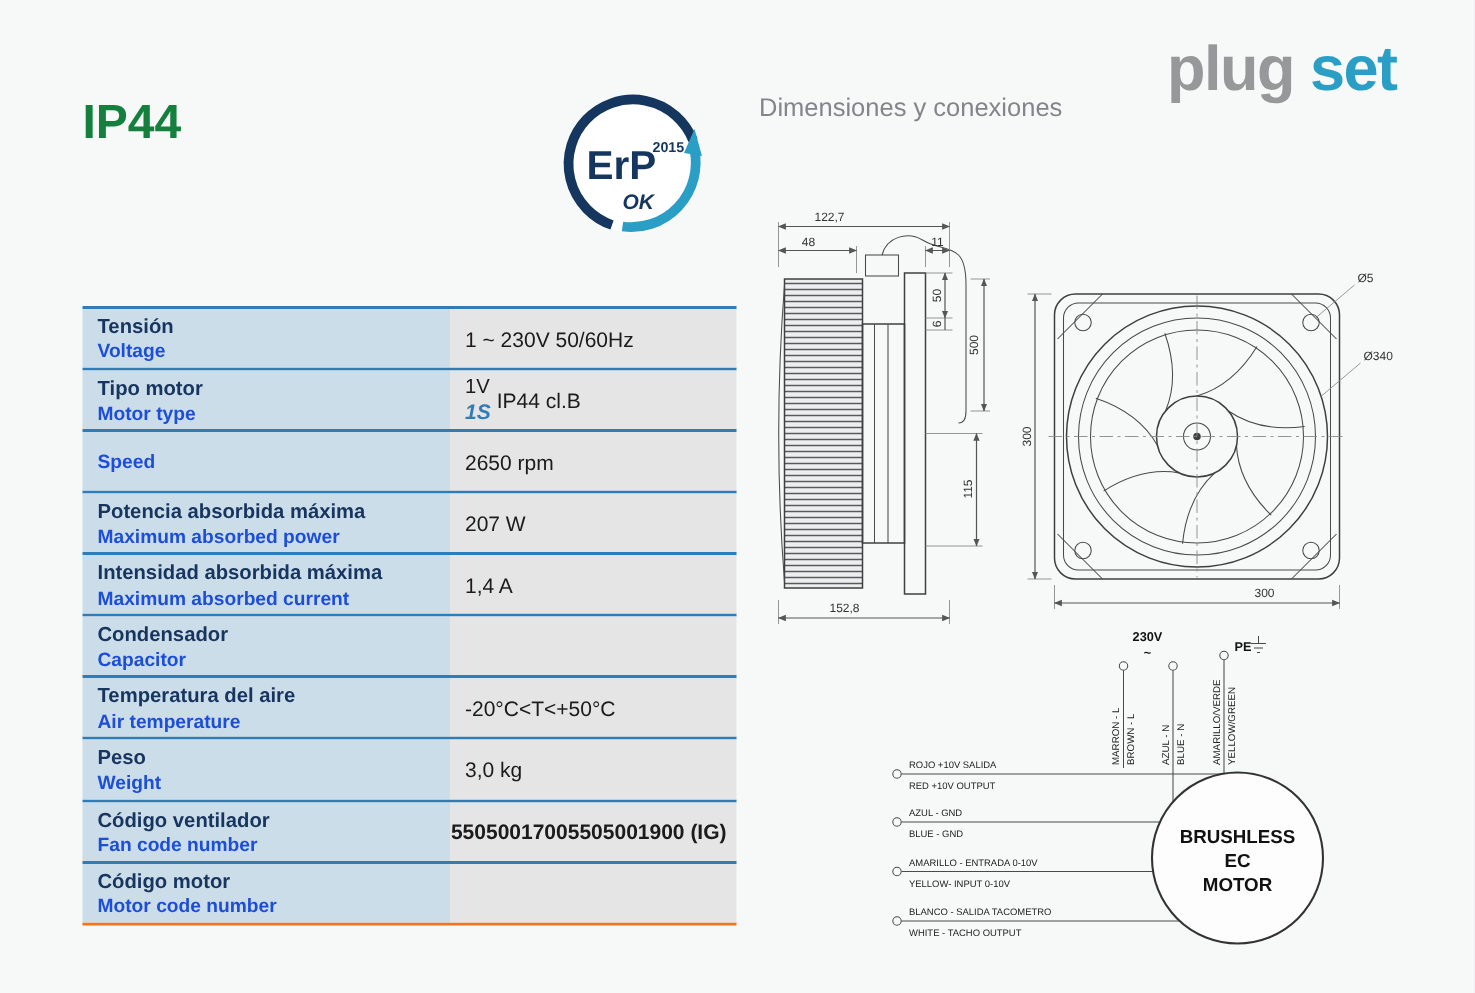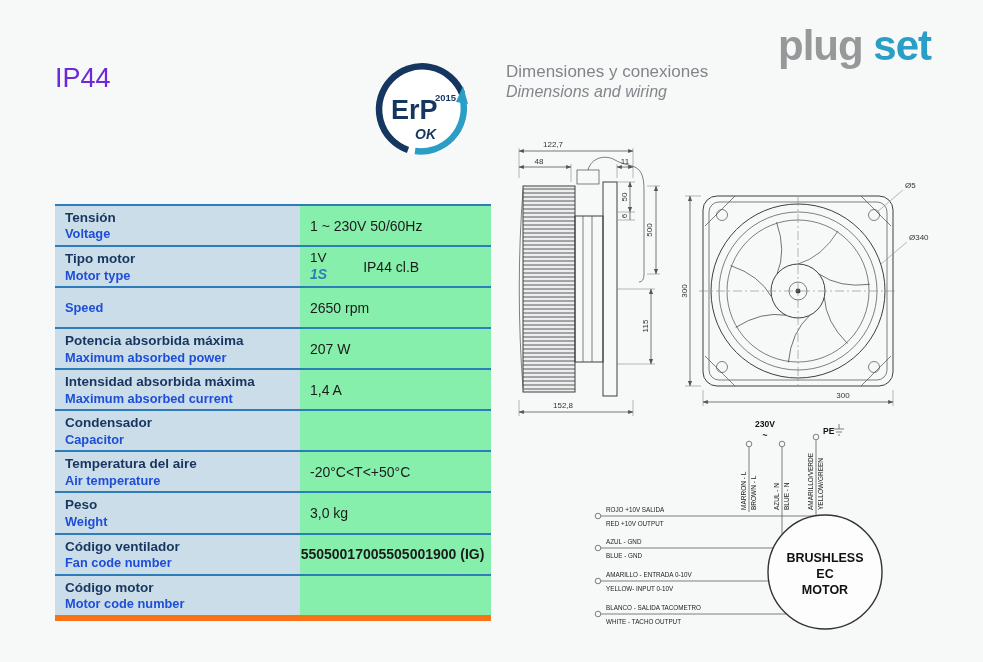--- a/index.html
+++ b/index.html
@@ -3,46 +3,46 @@
 <meta charset="utf-8">
 <style>
   *{margin:0;padding:0;box-sizing:border-box}
   html,body{background:#e9eaeb}
   .page{position:relative;width:983px;height:662px;background:#f7f8f8;
         font-family:"Liberation Sans",sans-serif;overflow:hidden}
 
   
   .title{position:absolute;left:55px;top:25px;font-size:33px;font-weight:bold;
          color:#1457a3;letter-spacing:-0.5px}
-  .ip{position:absolute;left:55px;top:63px;font-size:27px;font-weight:400;color:#6d28d9}
+  .ip{position:absolute;left:55px;top:63px;font-size:32px;font-weight:700;color:#15803d}
   .logo{position:absolute;right:52px;top:22px;font-size:42px;font-weight:bold;letter-spacing:-1px}
   .logo .plug{color:#96989a}
   .logo .set{color:#2b9ec6}
 
   
   .section-head{position:absolute;left:56px;top:158px;line-height:1.2}
   .section-head .es,.dim-head .es{display:block;font-size:17px;color:#82868a}
   .section-head .en,.dim-head .en{display:block;font-size:16px;color:#82868a;font-style:italic}
   .dim-head{position:absolute;left:506px;top:62px;line-height:1.2}
 
   
   .erp{position:absolute;left:373px;top:60px;width:98px;height:98px}
 
   
-  .char-table{position:absolute;left:55px;top:204px;width:436px;border-bottom:6px solid #f97316}
+  .char-table{position:absolute;left:55px;top:204px;width:436px;border-bottom:2px solid #f97316}
   .row{display:flex;border-top:2px solid #2e7cb8;min-height:41px}
   .row .label{width:245px;background:#cbdde9;padding:4px 8px 3px 10px;
               display:flex;flex-direction:column;justify-content:center}
   .label .les{font-size:13.5px;font-weight:bold;color:#17355e;line-height:1.22}
   .label .len{font-size:12.8px;font-weight:bold;color:#1d4ed8;line-height:1.22}
-  .row .value{flex:1;background:#86efac;padding:3px 6px 3px 10px;display:flex;
+  .row .value{flex:1;background:#e5e5e5;padding:3px 6px 3px 10px;display:flex;
               align-items:center;font-size:14px;color:#1b1b1b}
   .value.code{flex-direction:row;align-items:center;justify-content:center;
               font-weight:bold;line-height:1.3;padding-left:0}
-  .value.motor{gap:36px}
+  .value.motor{gap:4px}
   .mt-col{display:flex;flex-direction:column;line-height:1.2}
   .mt-1v{font-size:13.5px;color:#1b1b1b}
   .mt-1s{font-size:14px;color:#2e7cb8;font-weight:bold;font-style:italic}
 
   
   .drawing{position:absolute;left:503px;top:124px}
   .ln{stroke:#3f3f3f;stroke-width:1;fill:none}
   .ln2{stroke:#4a4a4a;stroke-width:0.7;fill:none}
   .ext{stroke:#8a8a8a;stroke-width:0.6}
   .dim{stroke:#555;stroke-width:0.8}
@@ -73,21 +73,20 @@
     <path d="M 42 91 A 43 43 0 0 0 90 40" stroke="#2b9ec6" stroke-width="6.5" fill="none"></path>
     <path d="M 95 44 L 90 26 L 83 42 z" fill="#2b9ec6"></path>
     <text x="18" y="59" class="etx-big">ErP</text>
     <text x="62" y="41" class="etx-sm">2015</text>
     <text x="42" y="79" class="etx-ok">OK</text>
   </svg>
 
 
   <div class="dim-head">
     <span class="es">Dimensiones y conexiones</span>
-    <span class="en">Dimensions and wiring</span>
   </div>
 
   <div class="char-table">
 
     <div class="row">
       <div class="label">
         <span class="les">Tensión</span>
         <span class="len">Voltage</span>
       </div>
       <div class="value">1 ~ 230V 50/60Hz</div>

